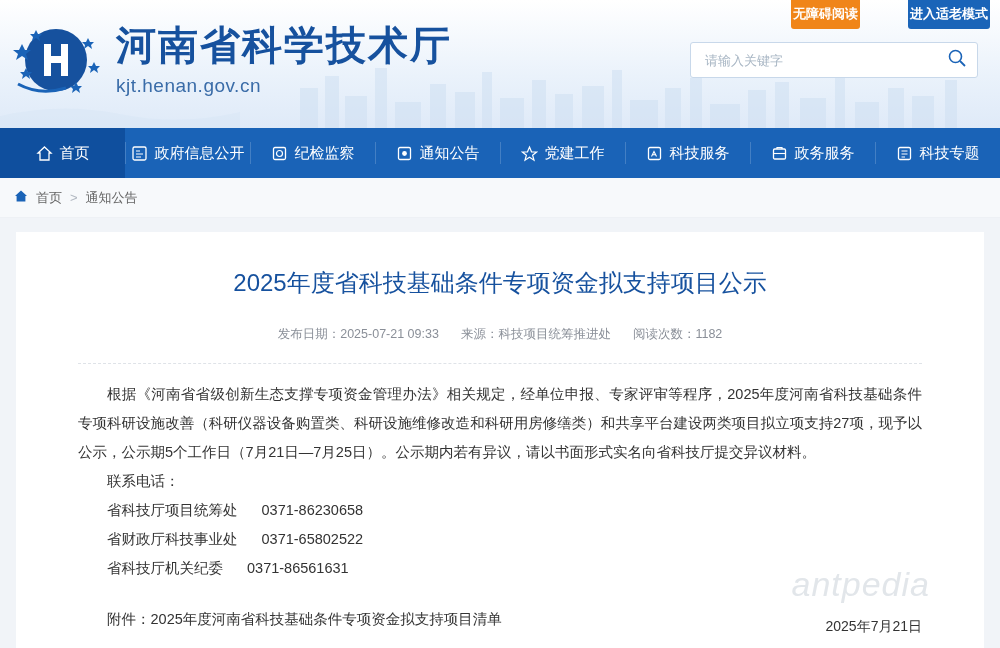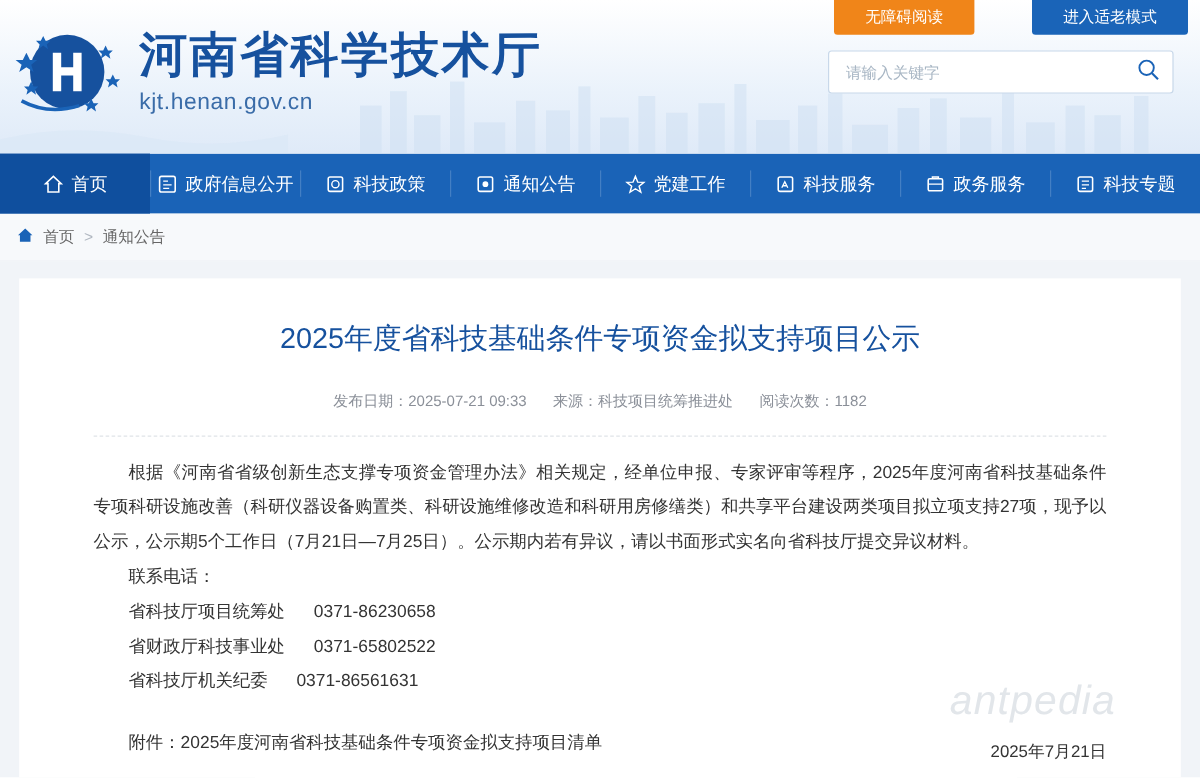--- a/index.html
+++ b/index.html
@@ -19,23 +19,24 @@
   }
   .header-skyline {
     position: absolute; left: 0; right: 0; bottom: 0; height: 70px;
     opacity: .55;
   }
   .top-buttons {
     position: absolute; top: 0; right: 10px;
     display: flex; gap: 4px; z-index: 5;
   }
   .top-btn {
-    color: #fff; font-size: 13px; padding: 6px 26px 7px;
+    color: #fff; font-size: 13px; padding: 6px 2px 7px;
     border-radius: 0 0 3px 3px; line-height: 1.2; cursor: pointer;
     white-space: nowrap;
+    font-weight: bold;
   }
   .top-btn.orange { background: #f08519; }
   .top-btn.blue   { background: #1a64b8; margin-left: 44px; }
 
   .logo-wrap {
     position: absolute; left: 10px; top: 14px;
     display: flex; align-items: center; gap: 14px;
   }
   .logo-mark { width: 92px; height: 92px; position: relative; }
   .logo-text-main {
@@ -231,21 +232,21 @@
     <span>政府信息公开</span>
   </div>
 
   <div class="nav-item">
     <span class="nav-ico">
       <svg width="17" height="17" viewBox="0 0 17 17">
           <rect x="2.5" y="2.5" width="12" height="12" rx="1.5" fill="none" stroke="#fff" stroke-width="1.3"></rect>
           <circle cx="8.5" cy="8.5" r="3" fill="none" stroke="#fff" stroke-width="1.2"></circle>
         </svg>
     </span>
-    <span>科技政策</span>
+    <span>纪检监察</span>
   </div>
 
   <div class="nav-item">
     <span class="nav-ico">
       <svg width="17" height="17" viewBox="0 0 17 17">
           <rect x="2.5" y="2.5" width="12" height="12" rx="1.5" fill="none" stroke="#fff" stroke-width="1.3"></rect>
           <circle cx="8.5" cy="8.5" r="2.4" fill="#fff"></circle>
         </svg>
     </span>
     <span>通知公告</span>

